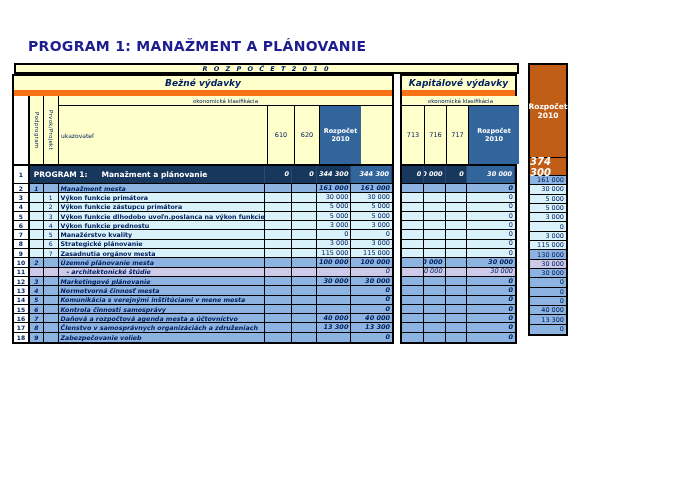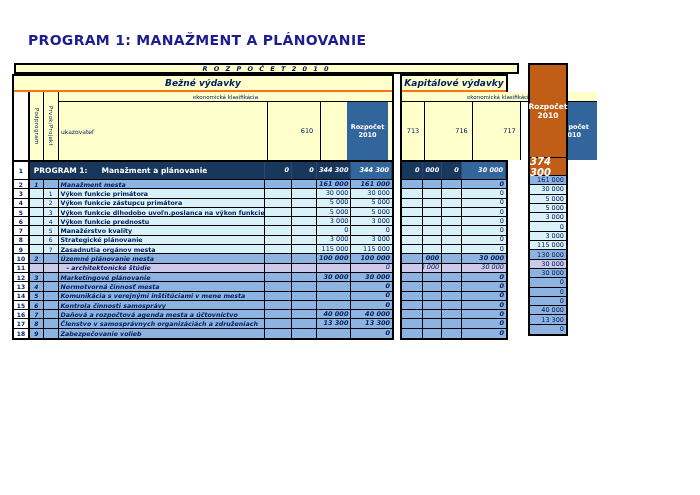--- a/index.html
+++ b/index.html
@@ -1,45 +1,45 @@
 <!DOCTYPE html>
 <html><head>
 <meta charset="utf-8">
 <style>
   html,body{margin:0;padding:0;background:#fff;}
   #page{position:relative;width:700px;height:495px;background:#ffffff;overflow:hidden;
         font-family:"DejaVu Sans","Liberation Sans",sans-serif;color:#002060;}
   
-  #title{position:absolute;left:28px;top:32px;font-size:14px;font-weight:bold;color:#1d1d8f;letter-spacing:.3px;}
+  #title{position:absolute;left:28px;top:38px;font-size:14px;font-weight:bold;color:#1d1d8f;letter-spacing:.3px;}
   
   #banner{position:absolute;left:14px;top:63px;width:505px;height:11px;box-sizing:border-box;
           background:#ffffcc;border:2px solid #000;display:flex;align-items:center;justify-content:center;
           font-size:6.5px;font-weight:bold;font-style:italic;letter-spacing:2px;color:#002060;}
   
   .tbl{position:absolute;top:74px;box-sizing:border-box;border:2px solid #000;background:#ffffcc;}
   #left-tbl{left:12px;width:382px;}
-  #cap-tbl{left:400px;width:108px;}
+  #cap-tbl{left:400px;width:117px;}
   #orange-tbl{position:absolute;left:528px;top:63px;width:40px;box-sizing:border-box;border:2px solid #000;background:#c05e17;}
   .row{display:flex;box-sizing:border-box;}
   .cell{box-sizing:border-box;border-right:1px solid #000;overflow:hidden;white-space:nowrap;
         font-size:6.5px;line-height:9px;display:flex;align-items:center;}
   .cell:last-child{border-right:none;}
   
-  .band2{height:14px;border-bottom:2px solid #f97316;display:flex;align-items:center;justify-content:center;
+  .band2{height:14px;border-bottom:6px solid #f97316;display:flex;align-items:center;justify-content:center;
          font-size:9px;font-weight:bold;font-style:italic;color:#002060;background:#ffffcc;}
   .mid{display:flex;height:68px;border-bottom:2px solid #000;}
   .rn-hdr{width:16px;background:#fff;border-right:2px solid #000;box-sizing:border-box;}
   .v-col{width:14px;box-sizing:border-box;border-right:1px solid #000;background:#ffffcc;
          display:flex;align-items:center;justify-content:center;}
   .v-col.prv{width:15px;}
   .vtext{writing-mode:vertical-rl;font-size:5.5px;color:#002060;letter-spacing:.3px;}
   .mid-right{flex:1;display:flex;flex-direction:column;}
   .ekon{height:9px;border-bottom:1px solid #000;display:flex;align-items:center;justify-content:center;
         font-size:5.5px;color:#002060;background:#ffffcc;}
-  .hdr-cells{flex:1;display:flex;gap:26px;}
+  .hdr-cells{flex:1;display:flex;}
   .hdr-cells .cell{justify-content:center;background:#ffffcc;color:#002060;}
   .ukaz{width:209px;justify-content:flex-start !important;padding-left:2px;font-size:6px;}
   .w610{width:27px;}.w620{width:25px;}.w630{width:35px;}.wbr{width:41px;}
   .w713{width:23px;}.w716{width:22px;}.w717{width:22px;}.wkr{width:50px;}
   .blue-hdr{background:#31659c !important;color:#fff !important;font-weight:bold;font-size:6.5px;
             line-height:8px;white-space:normal;text-align:center;justify-content:center;}
   
   .prog-row{height:18px;border-bottom:1px solid #000;background:#17375d;color:#fff;}
   .prog-row .cell{border-right:1px solid #2a4a73;}
   .rn{width:16px;background:#fff;border-right:2px solid #000 !important;justify-content:center;
@@ -90,20 +90,21 @@
         <span class="vtext">Podprogram</span>
       </div>
       <div class="v-col prv">
         <span class="vtext">Prvok/Projekt</span>
       </div>
       <div class="mid-right">
         <div class="ekon">ekonomická klasifikácia</div>
         <div class="hdr-cells">
           <div class="cell ukaz">ukazovateľ</div>
           <div class="cell w610">610</div>
+          <div class="cell w620">620</div>
           <div class="cell wbr blue-hdr">Rozpočet 2010</div>
         </div>
       </div>
     </div>
     <div class="row prog-row">
       <div class="cell rn">1</div>
       <div class="cell prog-label">
         <span>PROGRAM 1:</span>
         <span class="l2">Manažment a plánovanie</span>
       </div>

